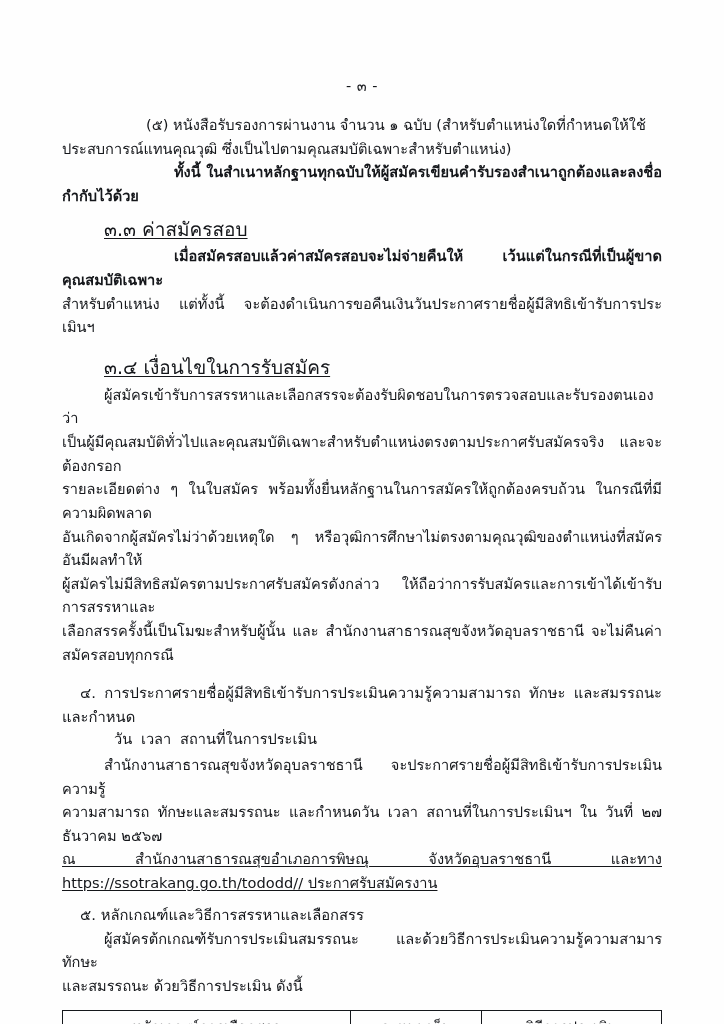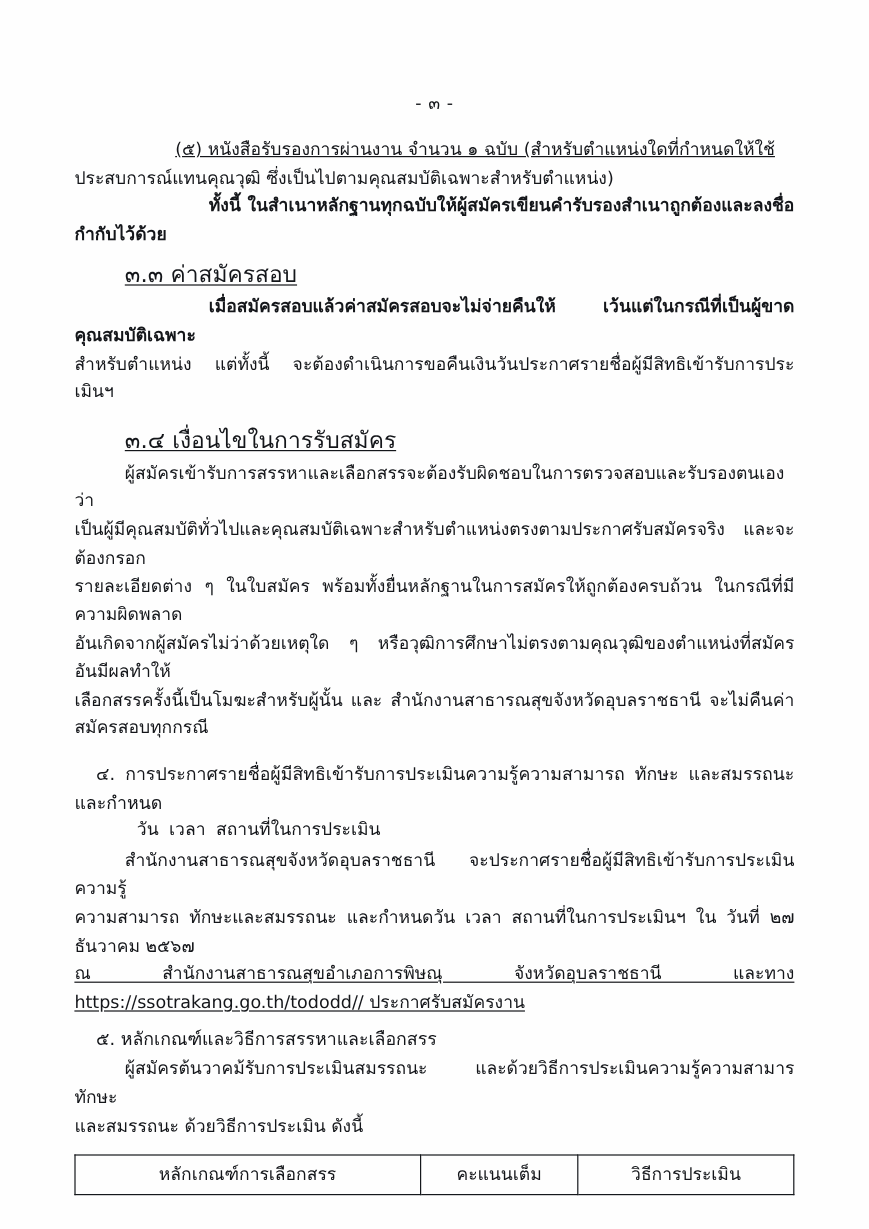--- a/index.html
+++ b/index.html
@@ -30,21 +30,21 @@
     letter-spacing: 0.5px;
   }
   p {
     margin: 0;
     font-size: 14.6px;
     line-height: 1.62;
     text-align: justify;
     text-justify: inter-word;
   }
   .indent-1 { text-indent: 42px; }
-  .indent-2 { text-indent: 84px; text-decoration: underline; }
+  .indent-2 { text-indent: 84px; }
   .indent-3 { text-indent: 112px; font-weight: bold; }
   .block { margin-bottom: 2px; }
   .heading {
     font-size: 19px;
     line-height: 1.62;
     margin: 6px 0 0 0;
     text-indent: 42px;
   }
   .heading-u {
     text-decoration: underline;
@@ -113,20 +113,21 @@
   <div class="gap-s"></div>
 
   <div class="block">
     <p class="heading">
       <span class="heading-u">๓.๔ เงื่อนไขในการรับสมัคร</span>
     </p>
     <p class="indent-1">ผู้สมัครเข้ารับการสรรหาและเลือกสรรจะต้องรับผิดชอบในการตรวจสอบและรับรองตนเองว่า</p>
     <p>เป็นผู้มีคุณสมบัติทั่วไปและคุณสมบัติเฉพาะสำหรับตำแหน่งตรงตามประกาศรับสมัครจริง และจะต้องกรอก</p>
     <p>รายละเอียดต่าง ๆ ในใบสมัคร พร้อมทั้งยื่นหลักฐานในการสมัครให้ถูกต้องครบถ้วน ในกรณีที่มีความผิดพลาด</p>
     <p>อันเกิดจากผู้สมัครไม่ว่าด้วยเหตุใด ๆ หรือวุฒิการศึกษาไม่ตรงตามคุณวุฒิของตำแหน่งที่สมัคร อันมีผลทำให้</p>
+    <p>ผู้สมัครไม่มีสิทธิสมัครตามประกาศรับสมัครดังกล่าว ให้ถือว่าการรับสมัครและการเข้าได้เข้ารับการสรรหาและ</p>
     <p>เลือกสรรครั้งนี้เป็นโมฆะสำหรับผู้นั้น และ สำนักงานสาธารณสุขจังหวัดอุบลราชธานี จะไม่คืนค่าสมัครสอบทุกกรณี</p>
   </div>
 
   <div class="gap-s"></div>
 
   <div class="block">
     <p class="sec-head">
       <span>๔.</span>
       <span>การประกาศรายชื่อผู้มีสิทธิเข้ารับการประเมินความรู้ความสามารถ ทักษะ และสมรรถนะ และกำหนด</span>
     </p>
@@ -134,21 +135,21 @@
     <p class="indent-1">สำนักงานสาธารณสุขจังหวัดอุบลราชธานี จะประกาศรายชื่อผู้มีสิทธิเข้ารับการประเมินความรู้</p>
     <p>ความสามารถ ทักษะและสมรรถนะ และกำหนดวัน เวลา สถานที่ในการประเมินฯ ใน วันที่ ๒๗ ธันวาคม ๒๕๖๗</p>
     <p class="link">ณ สำนักงานสาธารณสุขอำเภอการพิษณุ จังหวัดอุบลราชธานี และทาง https://ssotrakang.go.th/tododd// ประกาศรับสมัครงาน</p>
   </div>
 
   <div class="block">
     <p class="sec-head">
       <span>๕.</span>
       <span class="lbl">หลักเกณฑ์และวิธีการสรรหาและเลือกสรร</span>
     </p>
-    <p class="indent-1">ผู้สมัครต้นวาคม้รับการประเมินสมรรถนะ และด้วยวิธีการประเมินความรู้ความสามาร ทักษะ</p>
+    <p class="indent-1">ผู้สมัครต้กเกณฑ้รับการประเมินสมรรถนะ และด้วยวิธีการประเมินความรู้ความสามาร ทักษะ</p>
     <p>และสมรรถนะ ด้วยวิธีการประเมิน ดังนี้</p>
   </div>
 
   <table class="criteria">
     <thead>
       <tr>
         <th class="c-name">หลักเกณฑ์การเลือกสรร</th>
         <th class="c-score">คะแนนเต็ม</th>
         <th class="c-method">วิธีการประเมิน</th>
       </tr>

